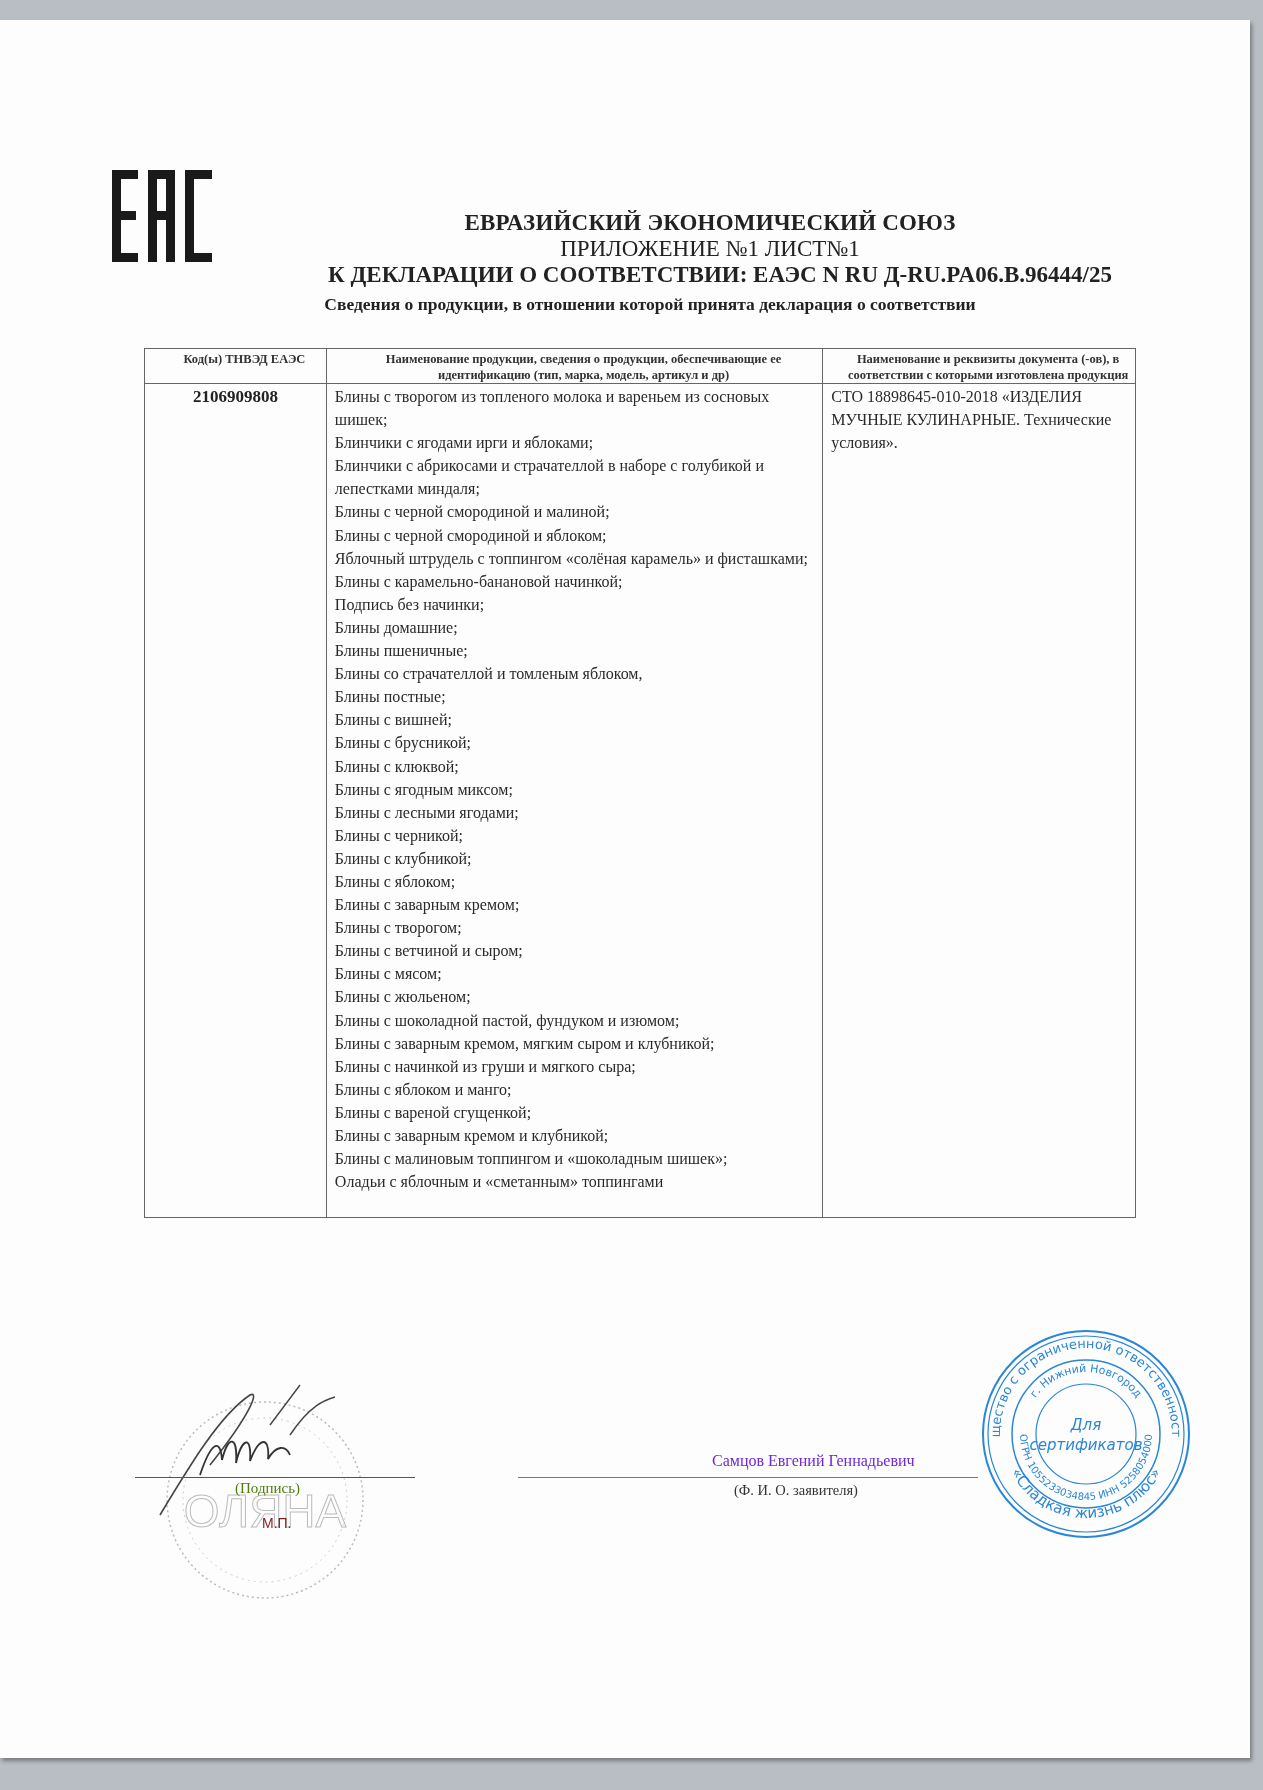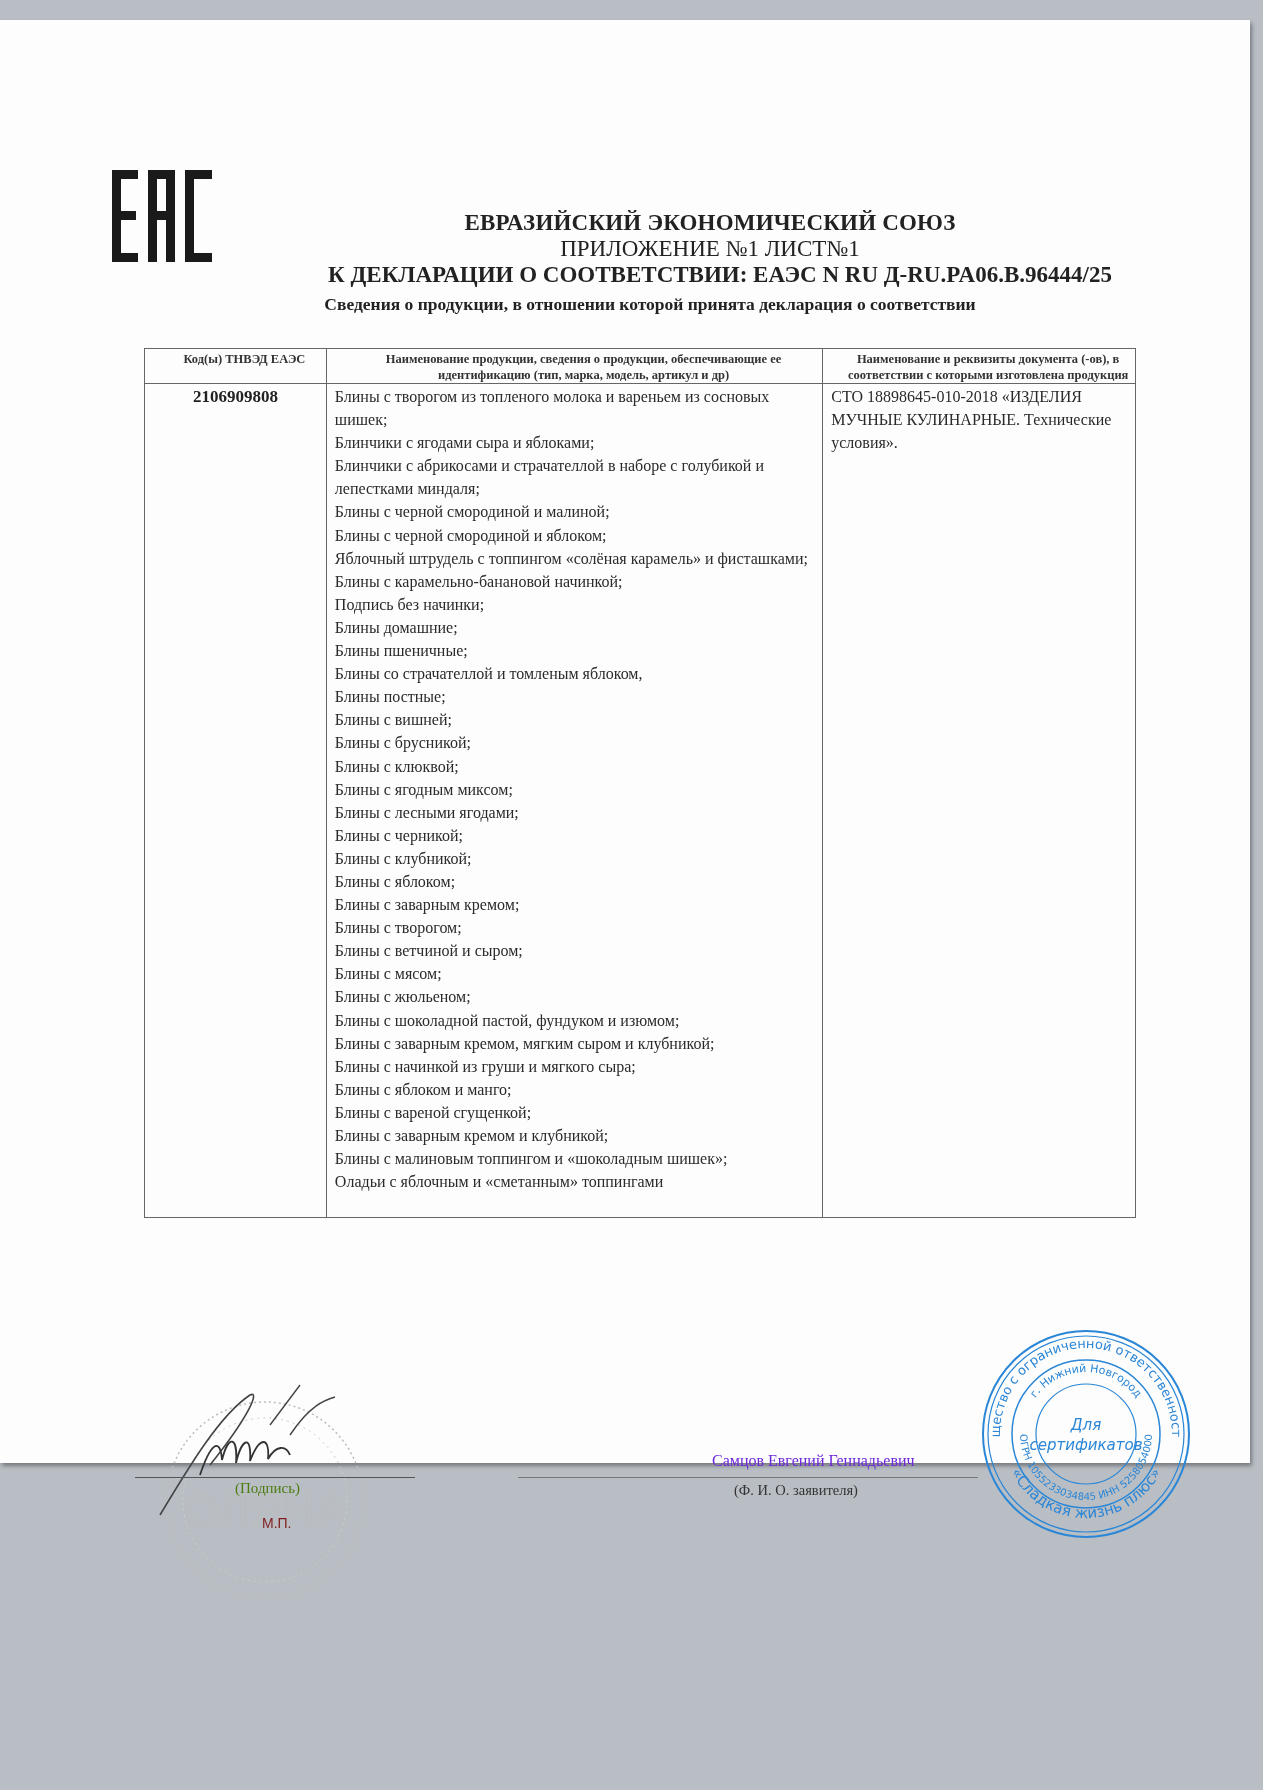--- a/index.html
+++ b/index.html
@@ -2,21 +2,21 @@
 <html><head>
 <meta charset="utf-8">
 <style>
   html, body { margin: 0; padding: 0; }
   body {
     width: 1263px; height: 1790px; position: relative; overflow: hidden;
     background: #b9bec5;
     font-family: "Liberation Serif", serif; color: #222;
   }
   .page {
-    position: absolute; left: 0; top: 20px; width: 1250px; height: 1443px;
+    position: absolute; left: 0; top: 20px; width: 1250px; height: 1738px;
     background: #fdfdfd;
     box-shadow: 2px 3px 4px rgba(0,0,0,0.35);
   }
   .eac-logo {
     position: absolute; left: 112px; top: 150px;
     width: 108px; height: 92px;
   }
   .header { position: absolute; left: 150px; top: 190px; width: 1000px; text-align: center; }
   .h1 { font-size: 23px; font-weight: bold; letter-spacing: 0.2px; line-height: 26px; margin-left: 120px; }
   .h2 { font-size: 23px; font-weight: normal; line-height: 26px; margin-left: 120px; }
@@ -90,21 +90,21 @@
         <th>Код(ы) ТНВЭД ЕАЭС</th>
         <th>Наименование продукции, сведения о продукции, обеспечивающие ее идентификацию (тип, марка, модель, артикул и др)</th>
         <th>Наименование и реквизиты документа (-ов), в соответствии с которыми изготовлена продукция</th>
       </tr>
     </thead>
     <tbody>
       <tr>
         <td class="code">2106909808</td>
         <td class="products" id="products-cell">
             <span class="prod-item">Блины с творогом из топленого молока и вареньем из сосновых шишек;</span>
-            <span class="prod-item">Блинчики с ягодами сыра и яблоками;</span>
+            <span class="prod-item">Блинчики с ягодами ирги и яблоками;</span>
             <span class="prod-item">Блинчики с абрикосами и страчателлой в наборе с голубикой и лепестками миндаля;</span>
             <span class="prod-item">Блины с черной смородиной и малиной;</span>
             <span class="prod-item">Блины с черной смородиной и яблоком;</span>
             <span class="prod-item">Яблочный штрудель с топпингом «солёная карамель» и фисташками;</span>
             <span class="prod-item">Блины с карамельно-банановой начинкой;</span>
             <span class="prod-item">Подпись без начинки;</span>
             <span class="prod-item">Блины домашние;</span>
             <span class="prod-item">Блины пшеничные;</span>
             <span class="prod-item">Блины со страчателлой и томленым яблоком,</span>
             <span class="prod-item">Блины постные;</span>

